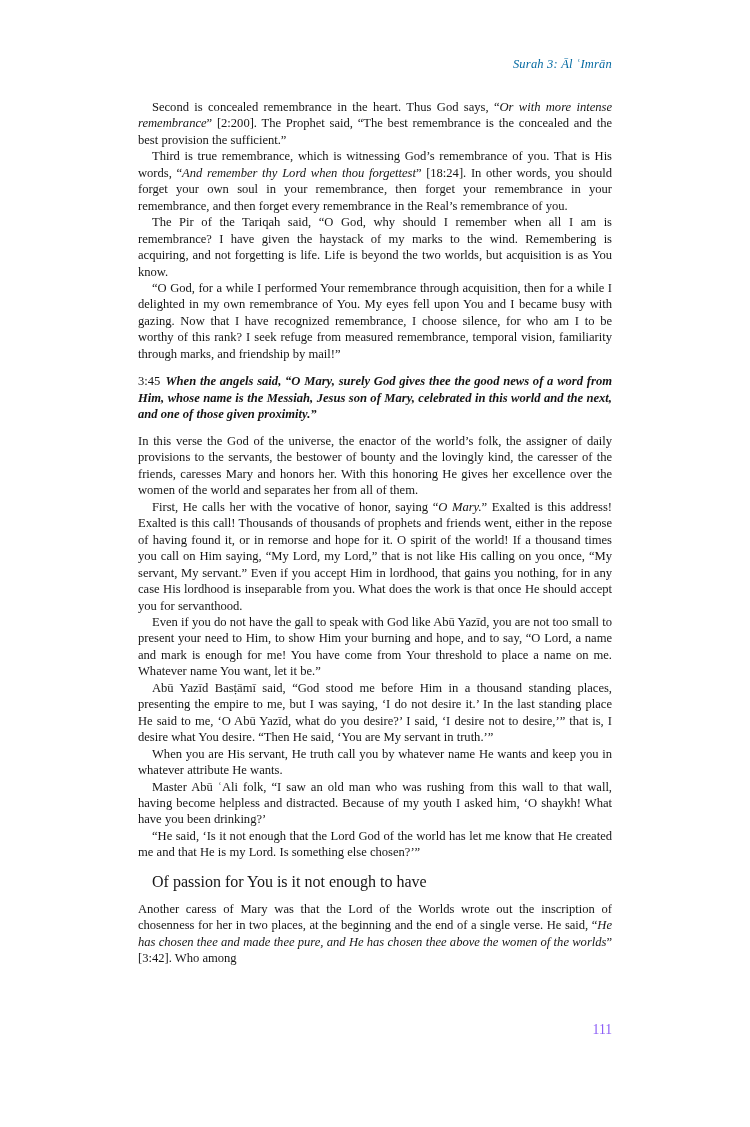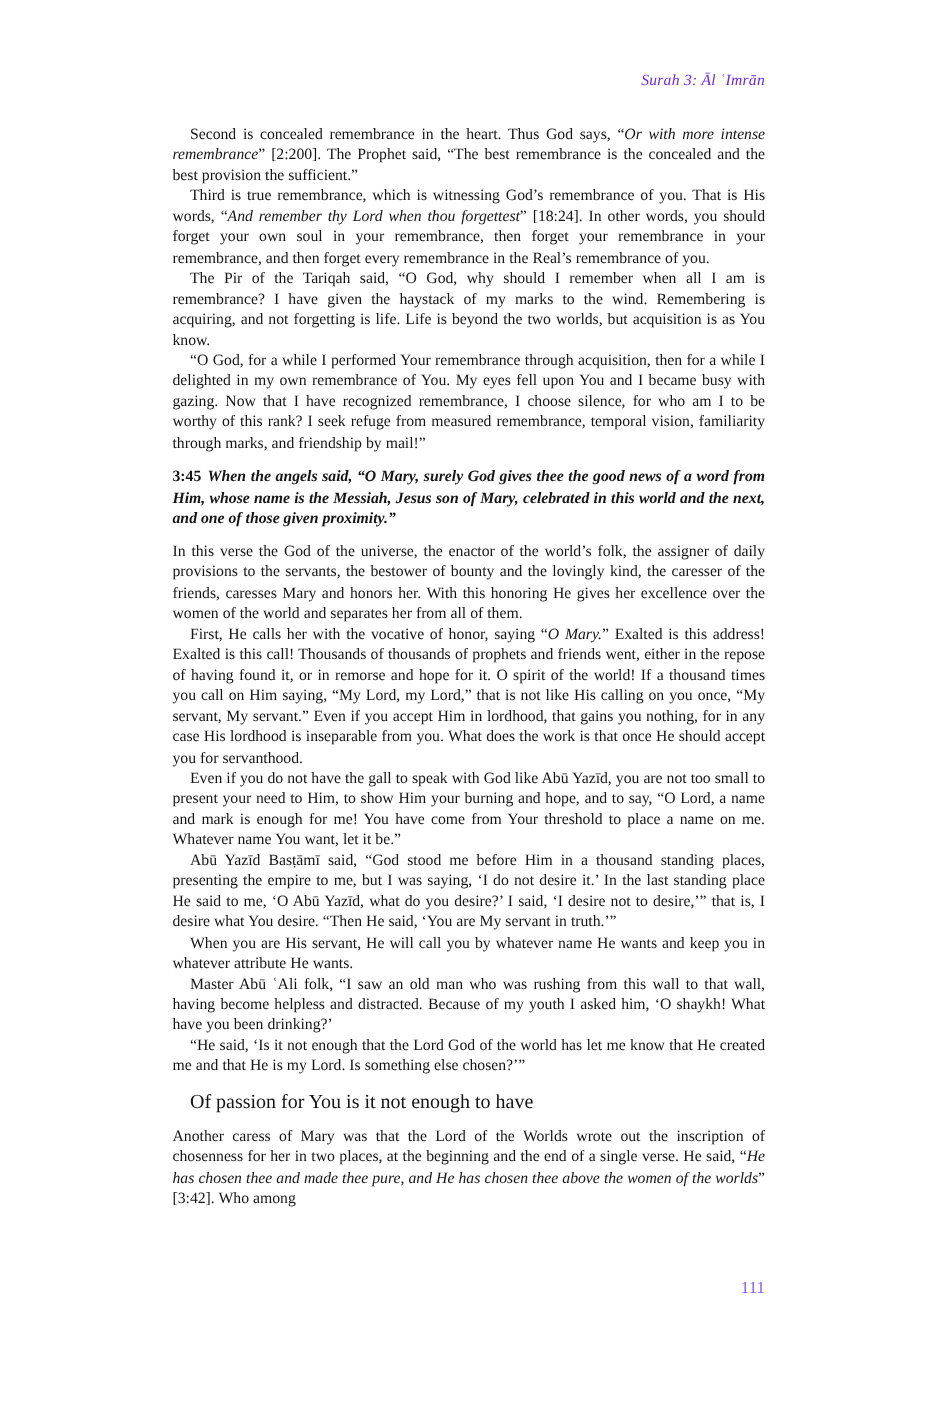--- a/index.html
+++ b/index.html
@@ -19,21 +19,21 @@
   }
   .running-head {
     position: absolute;
     left: 138px;
     top: 57px;
     width: 474px;
     text-align: right;
     font-style: italic;
     font-size: 12.5px;
     letter-spacing: .2px;
-    color: #6d28d9;
+    color: #0369a1;
   }
   .body-block {
     position: absolute;
     left: 138px;
     top: 99px;
     width: 474px;
   }
   p.para {
     margin: 0;
     text-indent: 14px;
@@ -47,21 +47,21 @@
   p.para.noindent { text-indent: 0; }
   .verse {
     margin: 11px 0 10px 0;
     text-align: justify;
     font-size: 12.6px;
     line-height: 16.6px;
     font-weight: bold;
     font-style: italic;
   }
   .verse .vnum {
-    font-weight: bold;
+    font-weight: normal;
     font-style: normal;
     margin-right: 5px;
   }
   .poem {
     margin: 12px 0 11px 0;
     font-size: 16px;
     line-height: 17.2px;
   }
   .poem .line1 { padding-left: 14px; }
   .poem .line2 { padding-left: 50px; }
@@ -100,21 +100,21 @@
 
     <p class="para noindent">In this verse the God of the universe, the enactor of the world’s folk, the assigner of daily provisions to the servants, the bestower of bounty and the lovingly kind, the caresser of the friends, caresses Mary and honors her.  With this honoring He gives her excellence over the women of the world and separates her from all of them.</p>
 
     <p class="para">First, He calls her with the vocative of honor, saying “<span class="it">O Mary.</span>”  Exalted is this address!  Exalted is this call!  Thousands of thousands of prophets and friends went, either in the repose of having found it, or in remorse and hope for it.  O spirit of the world!  If a thousand times you call on Him saying, “My Lord, my Lord,” that is not like His calling on you once, “My servant, My servant.”  Even if you accept Him in lordhood, that gains you nothing, for in any case His lordhood is inseparable from you.  What does the work is that once He should accept you for servanthood.</p>
 
     <p class="para">Even if you do not have the gall to speak with God like Abū Yazīd, you are not too small to present your need to Him, to show Him your burning and hope, and to say, “O Lord, a name and mark is enough for me!  You have come from Your threshold to place a name on me.  Whatever name You want, let it be.”</p>
 
     <p class="para">Abū Yazīd Basṭāmī said, “God stood me before Him in a thousand standing places, presenting the empire to me, but I was saying, ‘I do not desire it.’  In the last standing place He said to me, ‘O Abū Yazīd, what do you desire?’  I said, ‘I desire not to desire,’” that is, I desire what You desire.  “Then He said, ‘You are My servant in truth.’”</p>
 
 
-    <p class="para">When you are His servant, He will call you by whatever name He wants and keep you in whatever attribute He wants.</p>
+    <p class="para">When you are His servant, He truth call you by whatever name He wants and keep you in whatever attribute He wants.</p>
 
     <p class="para">Master Abū ʿAli folk, “I saw an old man who was rushing from this wall to that wall, having become helpless and distracted.  Because of my youth I asked him, ‘O shaykh!  What have you been drinking?’</p>
 
     <p class="para">“He said, ‘Is it not enough that the Lord God of the world has let me know that He created me and that He is my Lord.  Is something else chosen?’”</p>
 
     <div class="poem">
       <div class="line1">Of passion for You is it not enough to have</div>
     </div>
 
     <p class="para noindent">Another caress of Mary was that the Lord of the Worlds wrote out the inscription of chosenness for her in two places, at the beginning and the end of a single verse.  He said, “<span class="it">He has chosen thee and made thee pure, and He has chosen thee above the women of the worlds</span>” [3:42].  Who among</p>

